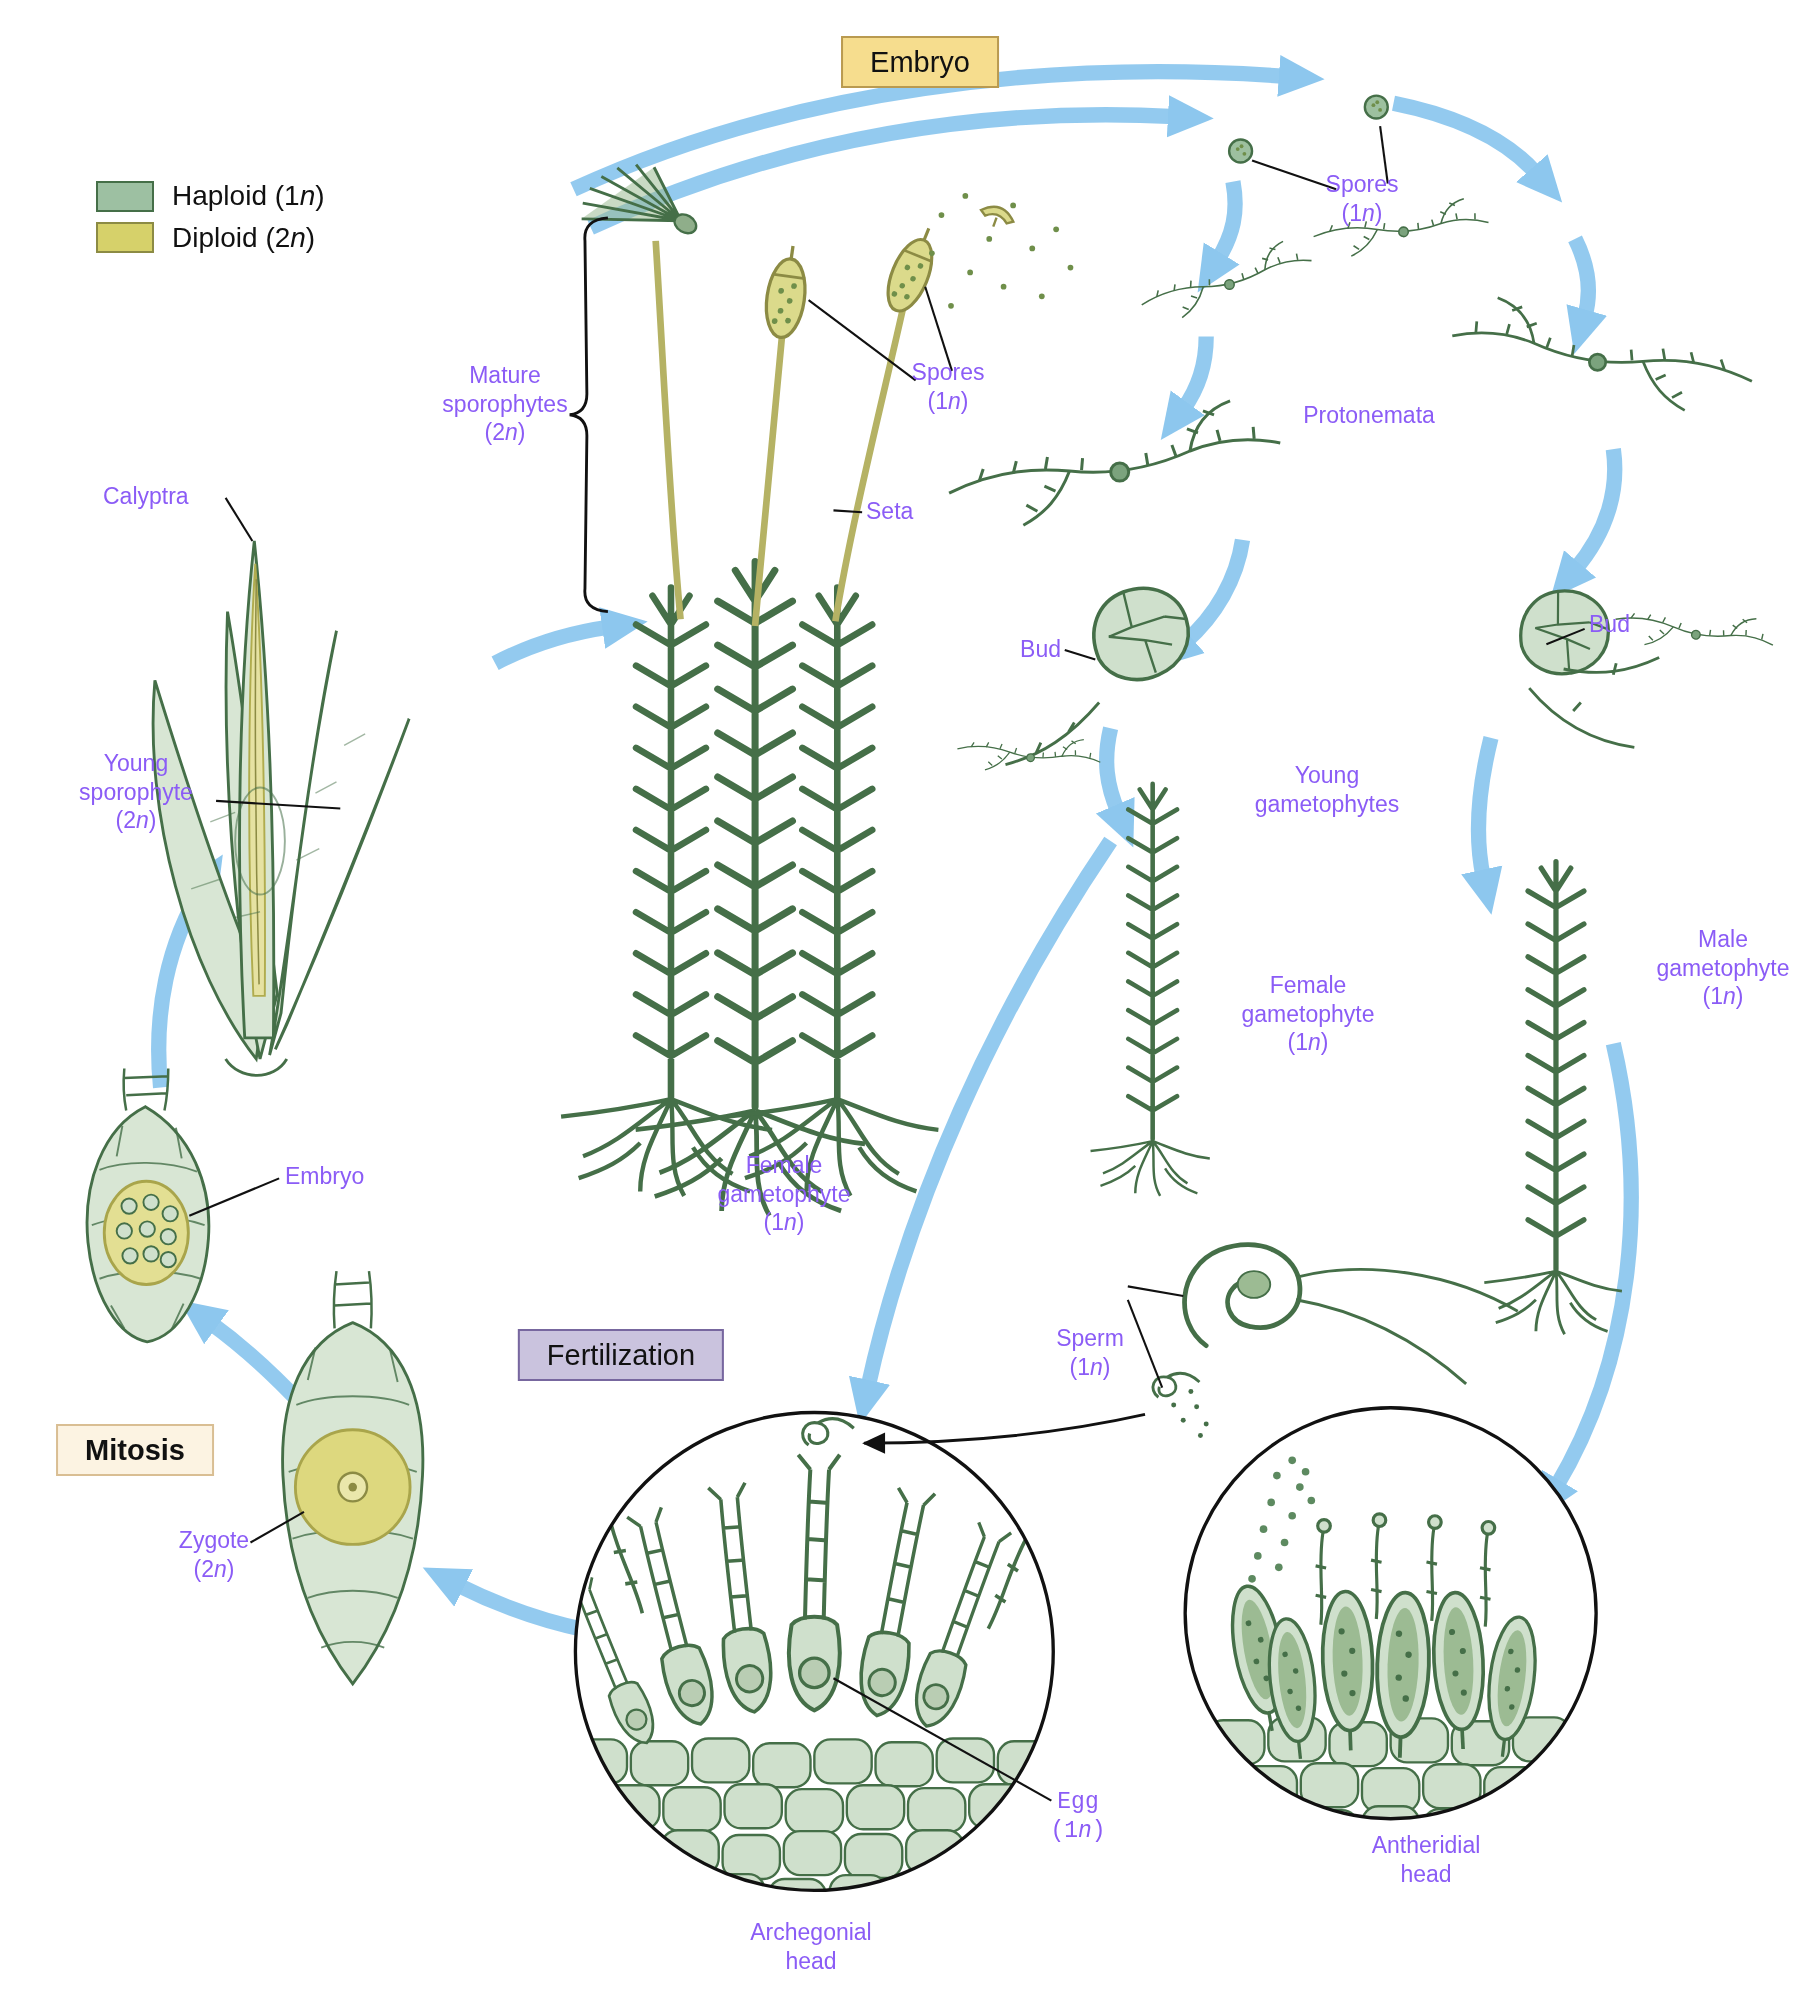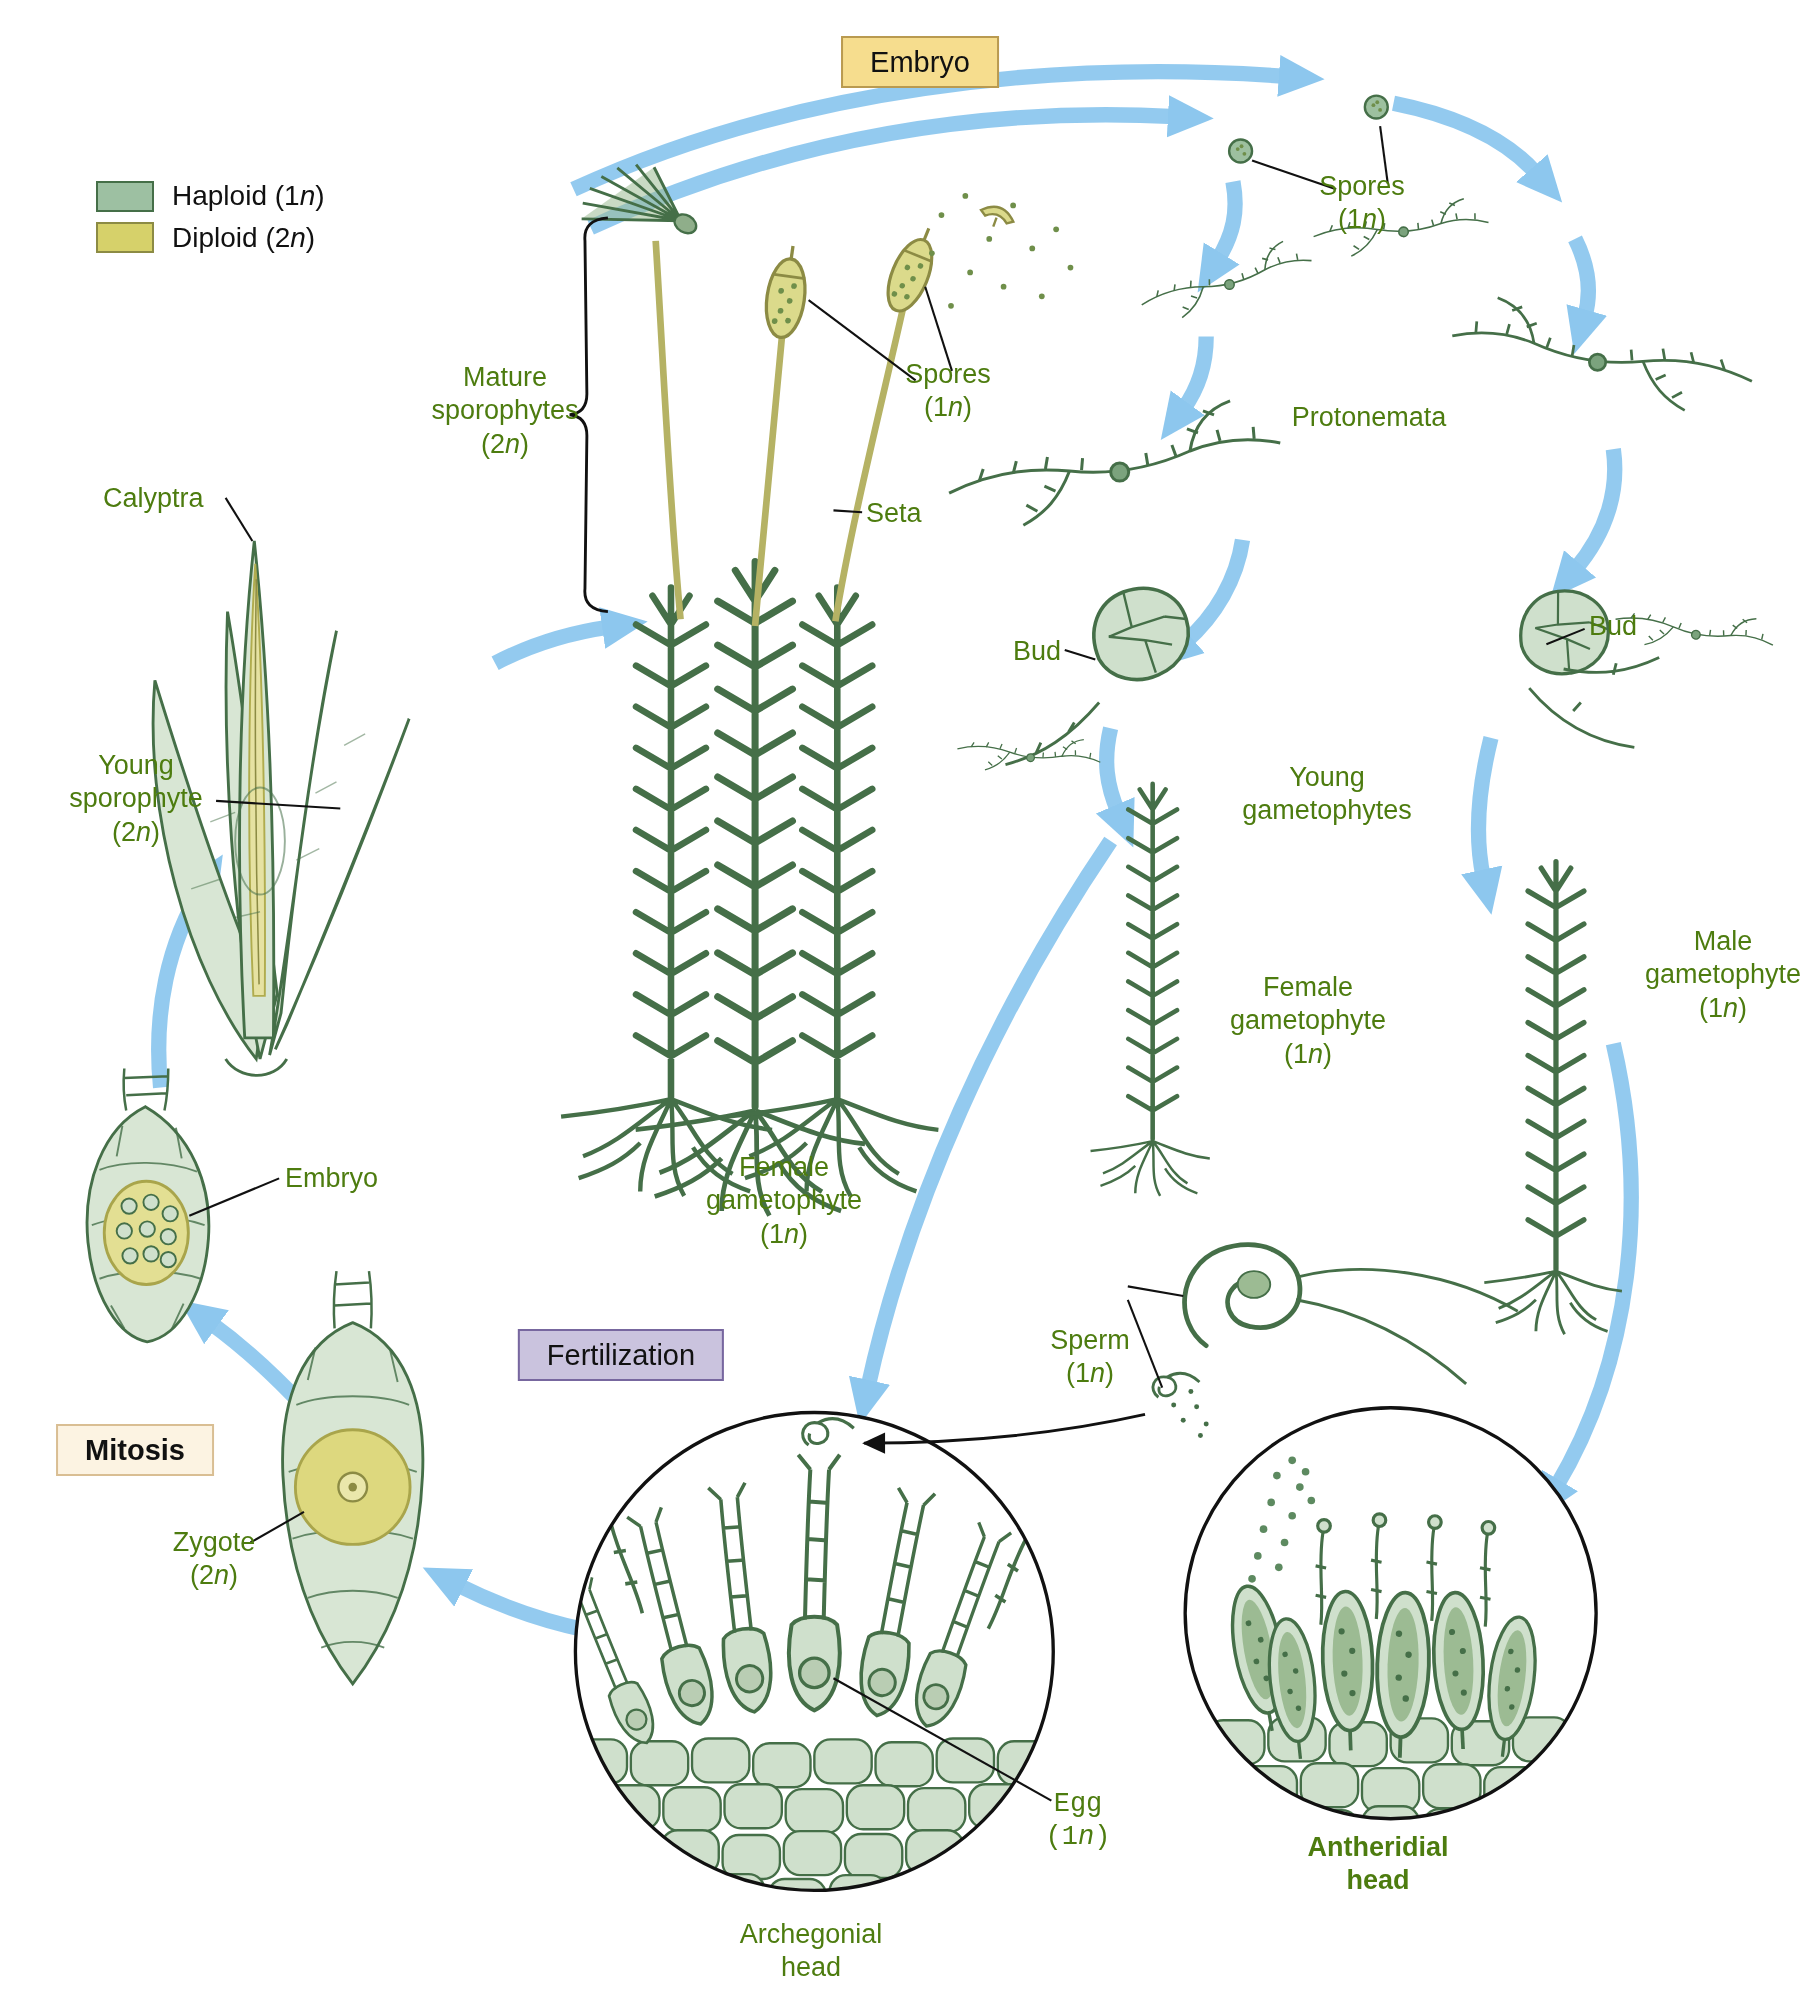--- a/index.html
+++ b/index.html
@@ -1,20 +1,20 @@
 <!DOCTYPE html>
 <html><head>
 <meta charset="utf-8">
 <title>Diagram</title>
 <style>
   html,body{margin:0;padding:0;background:#fff;}
   .stage{position:relative;width:1816px;height:2007px;background:#fff;overflow:hidden;
          font-family:"Liberation Sans",sans-serif;color:#111;}
   svg.layer{position:absolute;left:0;top:0;z-index:1;}
-  .label{position:absolute;z-index:3;font-size:27px;line-height:1.24;white-space:nowrap;color:#4d7c0f;}
+  .label{position:absolute;z-index:3;font-size:23px;line-height:1.24;white-space:nowrap;color:#8b5cf6;}
   .label.center{transform:translateX(-50%);text-align:center;}
   .label.right{transform:translateX(-100%);text-align:right;}
   .box{position:absolute;z-index:4;font-size:29px;padding:7.6px 27px;border:2.9px solid;
        transform:translateX(-50%);white-space:nowrap;text-align:center;}
   .box-meiosis{background:#f6dd8e;border-color:#b99a50;}
   .box-fertilization{background:#cac3de;border-color:#77679f;}
   .box-mitosis{background:#fcf3e2;border-color:#d9be93;}
   .legend{position:absolute;z-index:3;left:96px;top:180px;font-size:28px;}
   .legend-row{display:flex;align-items:center;gap:18px;margin-bottom:9.6px;}
   .swatch{display:inline-block;width:54px;height:27px;border:2.4px solid #456f48;}
@@ -398,21 +398,21 @@
   <div>Male</div>
   <div>gametophyte</div>
   <div>(1<i>n</i>)</div>
 </div>
 
 <div class="label center" style="left:1074px;top:1324px;margin-left:16px;">
   <div>Sperm</div>
   <div>(1<i>n</i>)</div>
 </div>
 
-<div class="label center" style="left:1378px;top:1831px;font-weight:bold;">
+<div class="label center" style="left:1426px;top:1831px;">
   <div>Antheridial</div>
   <div>head</div>
 </div>
 
 <div class="label center" style="left:811px;top:1918px;">
   <div>Archegonial</div>
   <div>head</div>
 </div>
 
 <div class="label center" style="left:1078px;top:1788px;font-family:Liberation Mono, monospace;">

